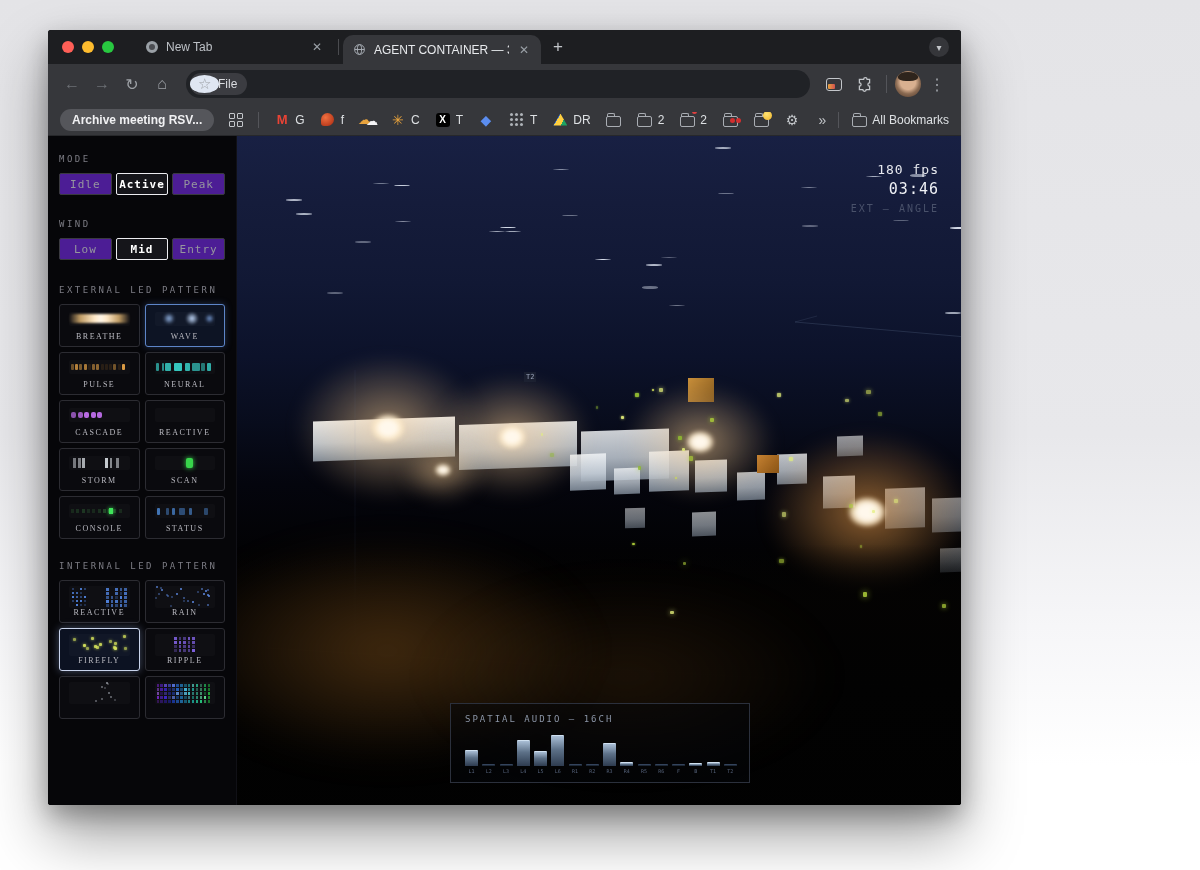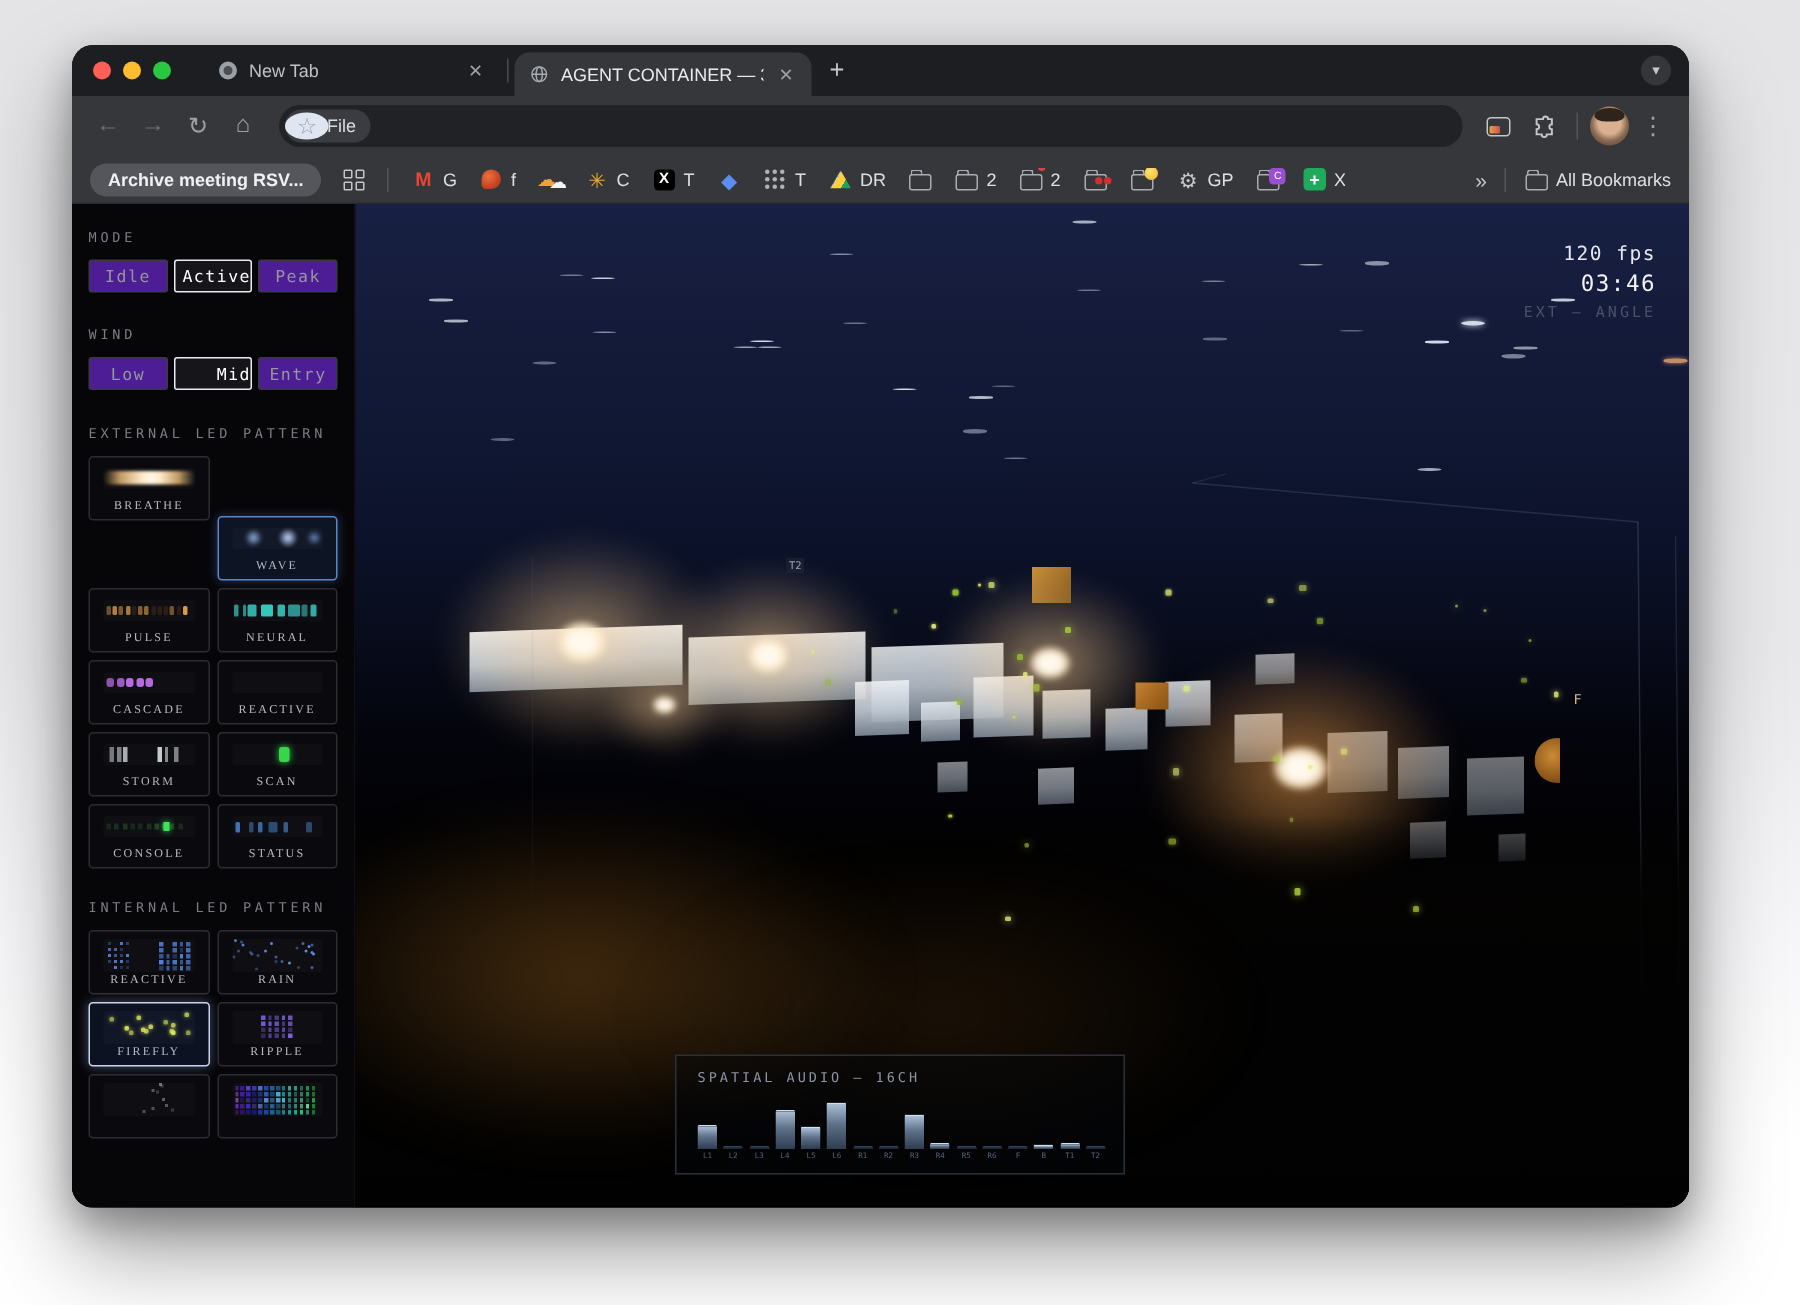--- a/index.html
+++ b/index.html
@@ -3,22 +3,22 @@
 <meta charset="utf-8">
 <style>
   * { margin:0; padding:0; box-sizing:border-box; }
   html,body { width:1200px; height:870px; overflow:hidden; }
   body {
     font-family:"Liberation Sans", sans-serif;
     background: linear-gradient(180deg,#e4e4e7 0%,#e8e8eb 50%,#f6f6f8 72%,#ffffff 88%);
     position:relative;
   }
   .window {
-    position:absolute; left:48px; top:30px; width:1078px; height:775px;
-    border-radius:14px; overflow:hidden; background:#0a0a0c;
+    position:absolute; left:48px; top:30px; width:913px; height:775px;
+    border-radius:3px; overflow:hidden; background:#0a0a0c;
     box-shadow: 0 30px 60px rgba(0,0,0,.38), 0 10px 24px rgba(0,0,0,.28);
     display:flex; flex-direction:column;
   }
   
   .tabstrip { height:34px; background:#1d1e21; display:flex; align-items:flex-end; padding:0 0 0 14px; position:relative; flex:0 0 auto; }
   .traffic { display:flex; gap:8px; align-self:center; margin-right:22px; }
   .tl { width:12px; height:12px; border-radius:50%; }
   .tab { display:flex; align-items:center; gap:8px; width:198px; padding:0 10px; font-size:12px; color:#bdc1c6; height:34px; }
   .tab .ttl { flex:1; white-space:nowrap; overflow:hidden; }
   .tab .tclose { color:#9aa0a6; font-size:12px; padding:0 2px; }
@@ -72,25 +72,25 @@
   .ic-sheets { width:15px; height:15px; border-radius:3px; background:#1faa5c; color:#fff; font-weight:bold; font-size:12px; display:flex; align-items:center; justify-content:center; }
   .bm-right { margin-left:auto; display:flex; align-items:center; gap:12px; }
   .bm-ovf { color:#c3c6ca; font-size:14px; }
   
   .content { flex:1; display:flex; min-height:0; background:#000; }
   .sidebar { width:189px; flex:0 0 auto; background:#060609; border-right:1px solid #101016; padding:0 11px; overflow:hidden; font-family:"DejaVu Sans Mono", monospace; }
   .io-btn { display:block; width:100%; height:21px; line-height:19px; margin-bottom:4px; background:#0e0e12; border:1px solid #3a3a40; color:#d2d2d5; font:11px "DejaVu Sans Mono", monospace; letter-spacing:1px; text-align:left; padding:0 9px; border-radius:2px; }
   .sec-label { color:#7c7c84; font-size:9px; letter-spacing:2.5px; font-family:"DejaVu Sans Mono", monospace; }
   .seg-row { display:flex; gap:4px; }
   .seg { flex:1; height:22px; line-height:20px; text-align:center; border:1px solid #3a3a40; color:#96969e; background:#4c1d95; font:11px "DejaVu Sans Mono", monospace; letter-spacing:1px; border-radius:2px; }
-  .seg.sel { border-color:#ececf0; color:#ffffff; background:#15151a; font-weight:normal;text-align:right; }
+  .seg.sel { border-color:#ececf0; color:#ffffff; background:#15151a; font-weight:bold; }
   .tile-grid { display:grid; grid-template-columns:1fr 1fr; gap:5px; }
   .tile { height:43px; background:#0a0a0e; border:1px solid #2c2c32; border-radius:3px; position:relative; display:flex; align-items:flex-end; justify-content:center; padding-bottom:5px; }
   .tile .tlabel { font-size:8px; letter-spacing:1.5px; color:#b9b9c0; font-family:Liberation Serif, serif; }
-  .tile.sel-blue { border-color:#5d85c8; background:#0d1424; box-shadow:0 0 7px rgba(90,130,210,.35);margin-top:40px; }
+  .tile.sel-blue { border-color:#5d85c8; background:#0d1424; box-shadow:0 0 7px rgba(90,130,210,.35); }
   .tile.sel-light { border-color:#c9d4ec; background:#0c1222; box-shadow:0 0 8px rgba(160,185,240,.4); }
   .pv { position:absolute; top:7px; left:9px; right:9px; height:14px; background:rgba(255,255,255,.025); border-radius:2px; overflow:visible; }
   .pv.tall { top:5px; height:22px; }
   .pv > i { position:absolute; display:block; }
   
   .scene { flex:1; position:relative; overflow:hidden;
     background: linear-gradient(180deg,#182043 0%,#151c3b 10%,#111834 22%,#0c122a 33%,#080c1c 43%,#04050d 52%,#020204 62%,#000 100%); }
   .layer { position:absolute; inset:0; }
   .star { position:absolute; border-radius:50%; background:#dfe6f2; }
   .panel3d { position:absolute; transform:skewY(-2deg); background:linear-gradient(180deg,#eef1f4 0%,#c3ccd6 55%,#828e9c 100%); }
@@ -746,21 +746,21 @@
           <span class="fire" style="left: 552.066px; top: 320.799px; width: 3.82585px; height: 3.82585px; background: rgb(227, 239, 122); box-shadow: rgb(227, 239, 122) 0px 0px 2.22619px; opacity: 0.743239;"></span>
           <span class="fire" style="left: 542.267px; top: 422.849px; width: 4.26524px; height: 4.26524px; background: rgb(169, 200, 56); box-shadow: rgb(169, 200, 56) 0px 0px 3.72614px; opacity: 0.633133;"></span>
           <span class="fire" style="left: 705.018px; top: 468.114px; width: 4.01263px; height: 4.01263px; background: rgb(169, 200, 56); box-shadow: rgb(169, 200, 56) 0px 0px 5.02585px; opacity: 0.771664;"></span>
           <span class="fire" style="left: 433.371px; top: 474.623px; width: 3.53759px; height: 3.53759px; background: rgb(227, 239, 122); box-shadow: rgb(227, 239, 122) 0px 0px 5.25937px; opacity: 0.808669;"></span>
           <span class="fire" style="left: 394.813px; top: 406.758px; width: 2.73639px; height: 2.73639px; background: rgb(169, 200, 56); box-shadow: rgb(169, 200, 56) 0px 0px 2.5898px; opacity: 0.97555;"></span>
           <span class="fire" style="left: 415.001px; top: 253.243px; width: 2.17025px; height: 2.17025px; background: rgb(205, 217, 90); box-shadow: rgb(205, 217, 90) 0px 0px 2.06135px; opacity: 0.989103;"></span>
           <span class="fire" style="left: 640.565px; top: 275.86px; width: 4.30721px; height: 4.30721px; background: rgb(169, 200, 56); box-shadow: rgb(169, 200, 56) 0px 0px 2.4075px; opacity: 0.638738;"></span>
         </div>
 
       <div class="hud">
-        <div class="hud-fps">120 fps</div>
+        <div class="hud-fps">180 fps</div>
         <div class="hud-clock">03:46</div>
         <div class="hud-cam">EXT — ANGLE</div>
       </div>
       <span class="marker t2">T2</span>
       <span class="marker f">F</span>
 
       <div class="audio">
         <div class="audio-title">SPATIAL AUDIO — 16CH</div>
         <div class="bars" id="audio-bars">
             <div class="ch">

